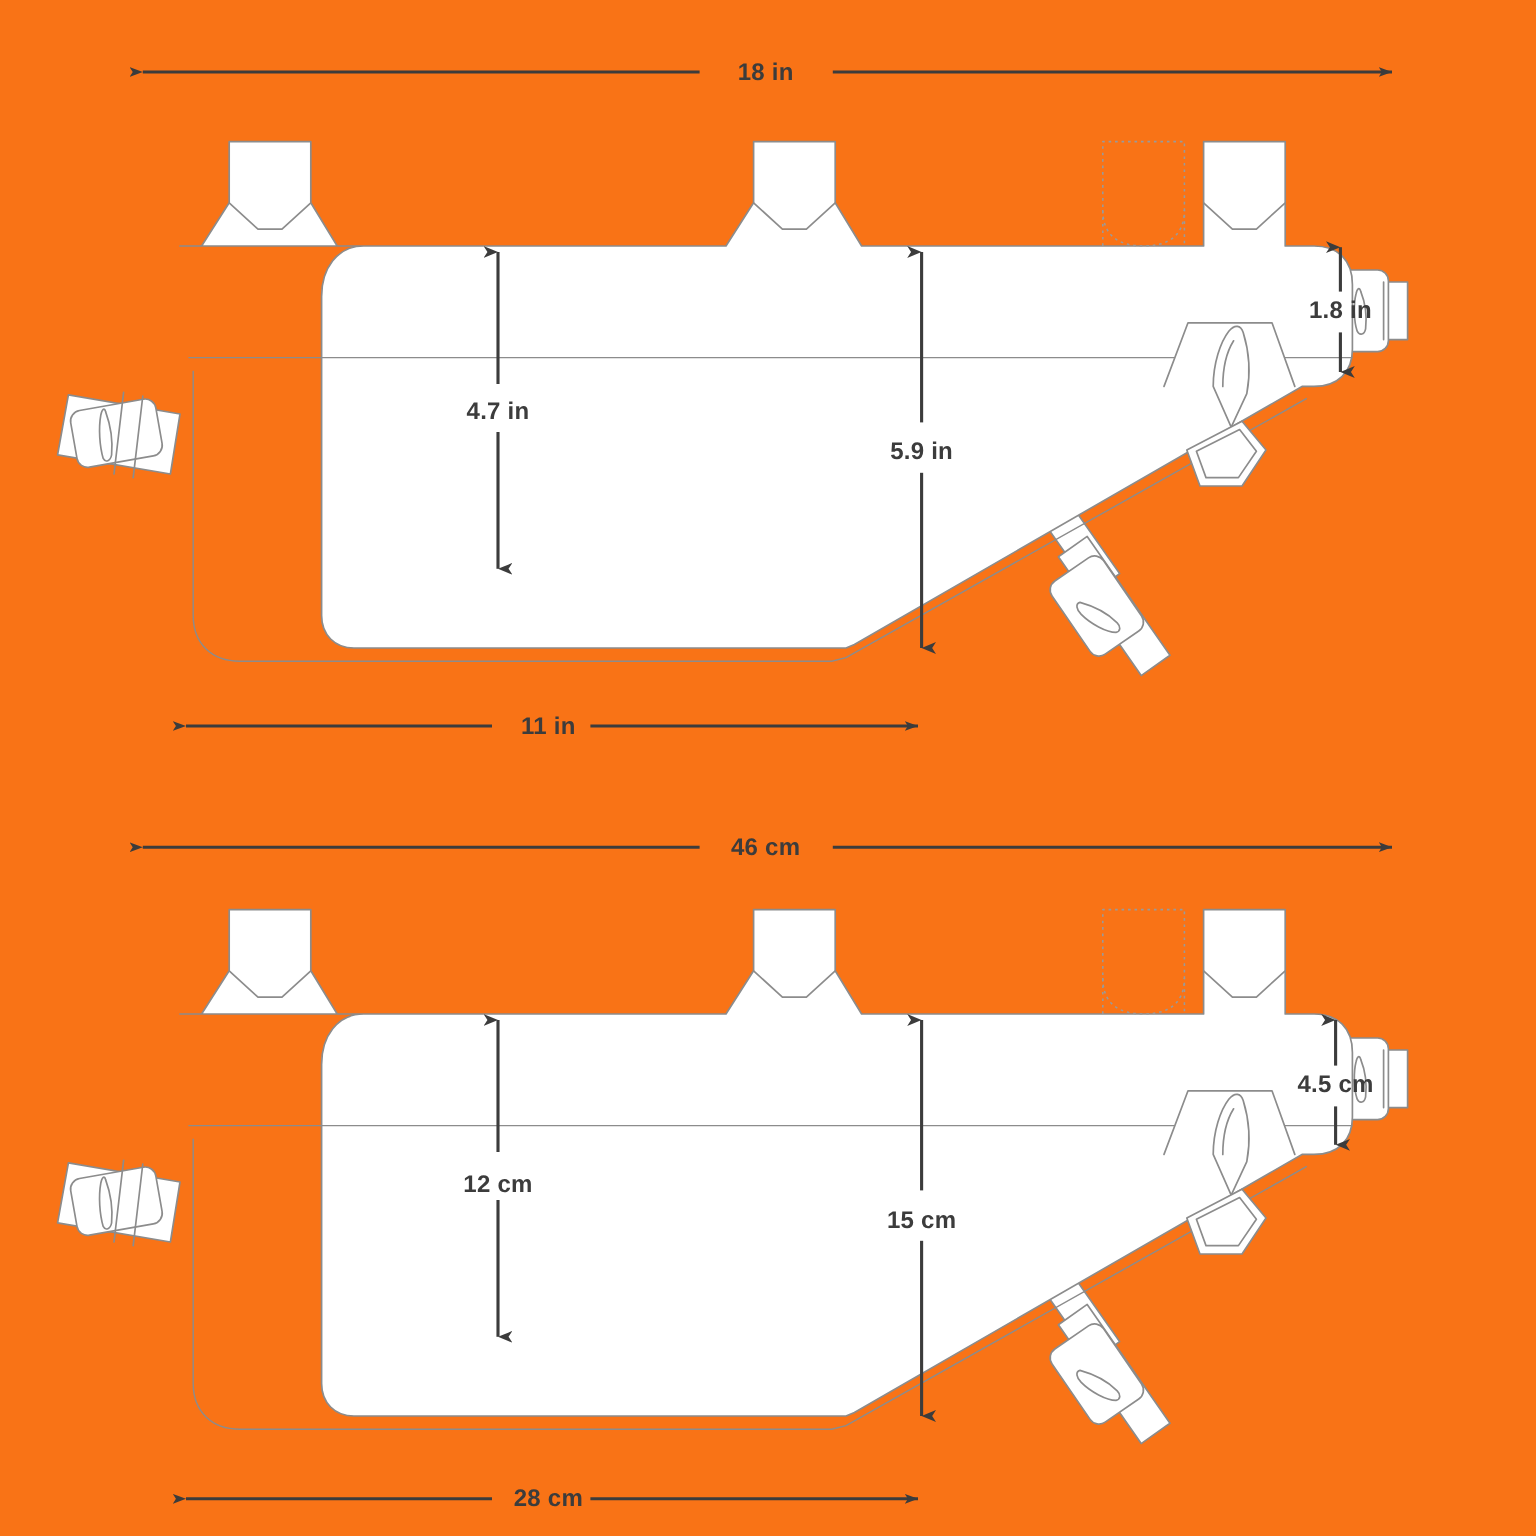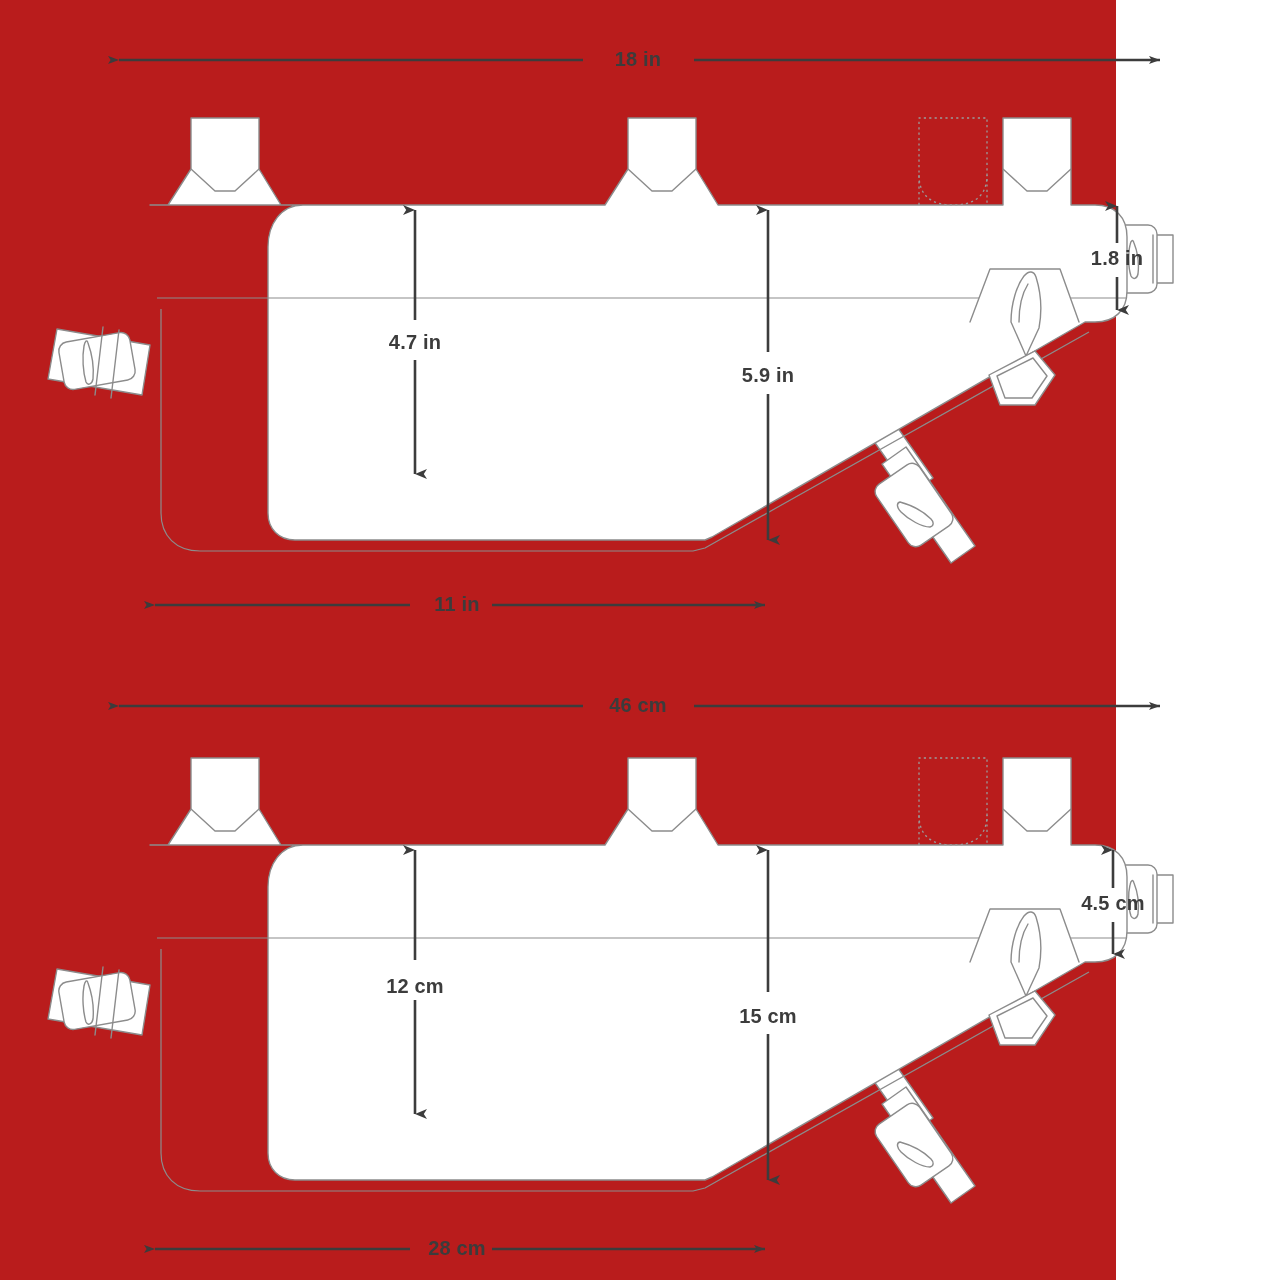--- a/index.html
+++ b/index.html
@@ -8,23 +8,23 @@
     background: #ffffff;
   }
   body {
     width: 1280px;
     height: 1280px;
     font-family: "Liberation Sans", sans-serif;
     overflow: hidden;
   }
   #sheet {
     position: relative;
-    width: 1116px;
+    width: 1280px;
     height: 1280px;
-    background: #b91c1c;
+    background: #f97316;
   }
   svg.diagram {
     display: block;
     position: absolute;
     left: 0;
     top: 0;
     width: 1280px;
     height: 1280px;
   }
   .dim-text {

